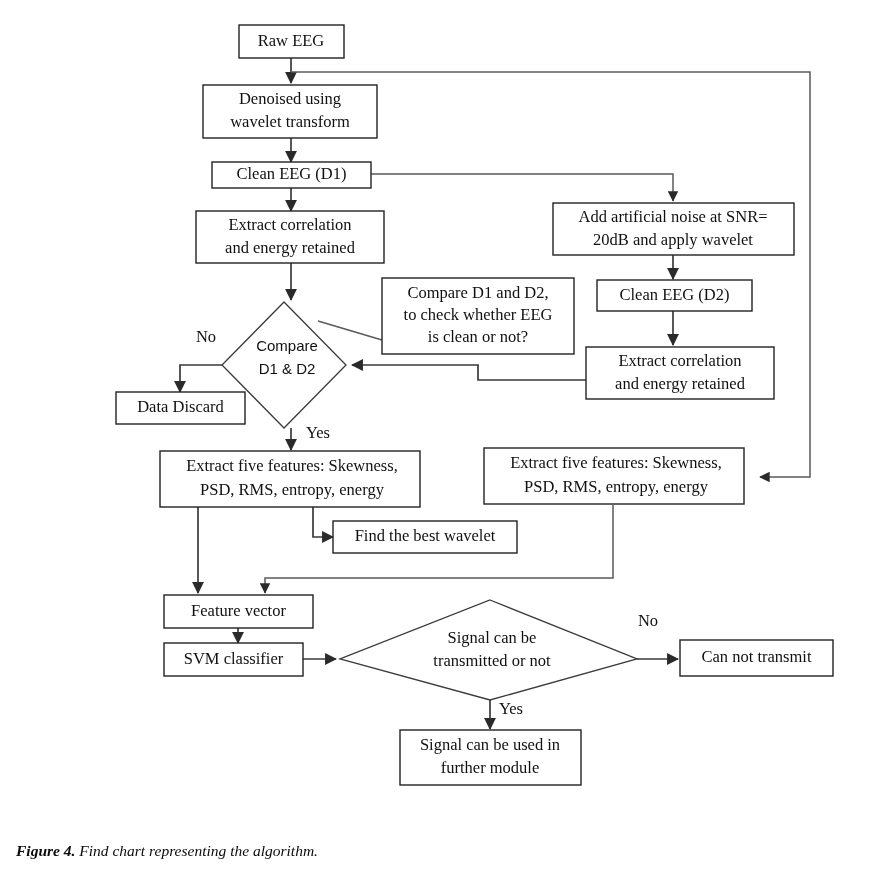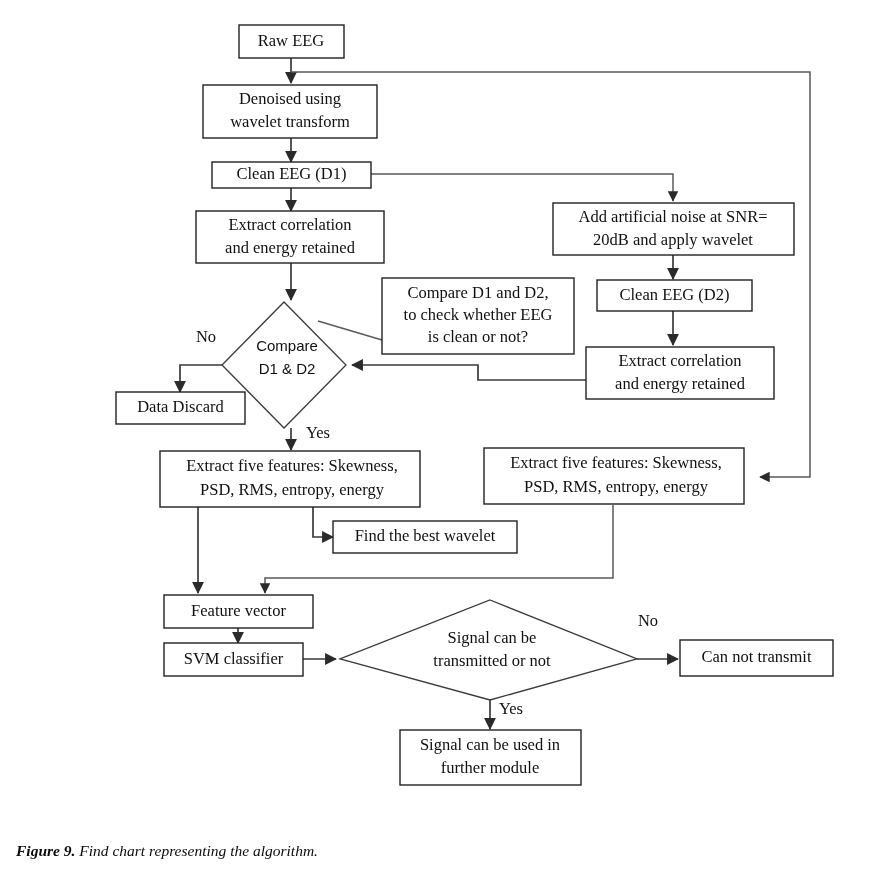--- a/index.html
+++ b/index.html
@@ -238,16 +238,16 @@
 
     <g>
       <rect class="node-rect" x="400" y="730" width="181" height="55"></rect>
       <text class="node-label" x="490" y="746">Signal can be used in</text>
       <text class="node-label" x="490" y="769">further module</text>
     </g>
 
   </svg>
 
   <div class="caption">
-    <span class="cap-lead">Figure 9.</span><span> Find chart representing the algorithm.</span>
+    <span class="cap-lead">Figure 4.</span><span> Find chart representing the algorithm.</span>
   </div>
 
 </div>
 
 </body></html>

